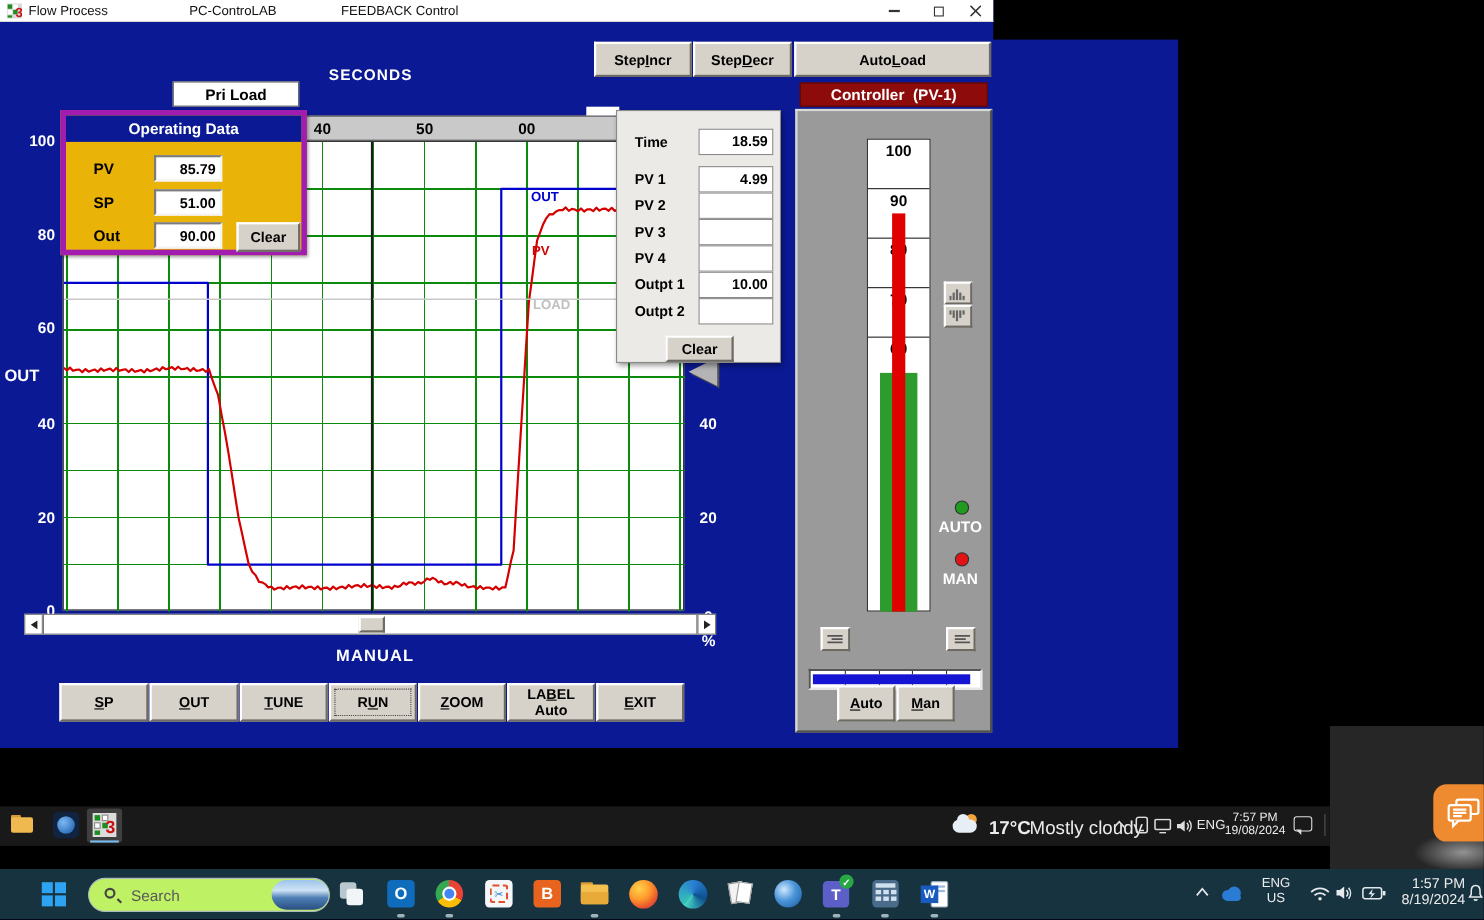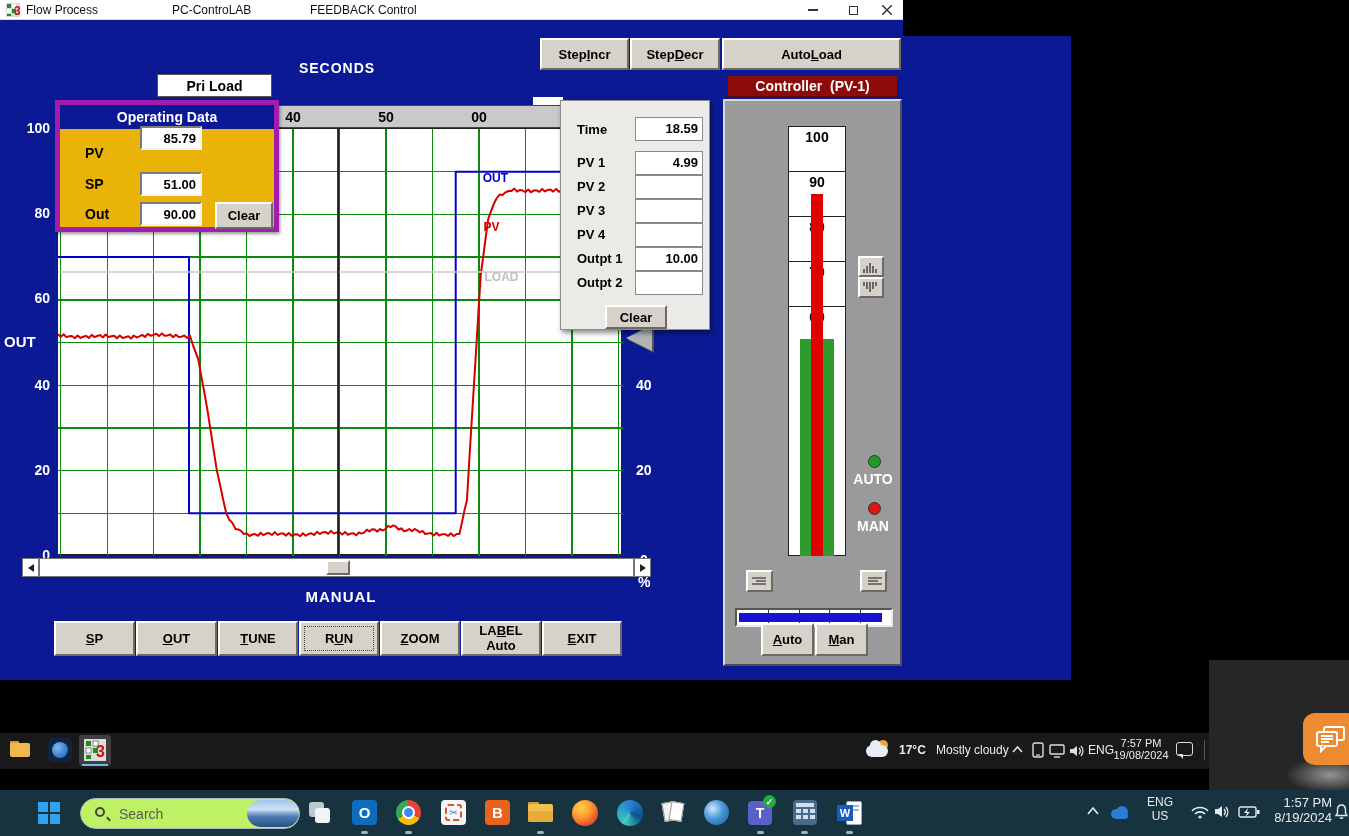--- a/index.html
+++ b/index.html
@@ -51,21 +51,21 @@
   .ctl-lab{position:absolute;color:#fff;font-weight:bold;font-size:14px;text-align:center;}
 
   
   .sb-box{background:#fff;border:1px solid #777;display:flex;align-items:center;justify-content:center;}
   .tri-left{width:0;height:0;border-top:4px solid transparent;border-bottom:4px solid transparent;border-right:6px solid #222;}
   .tri-right{width:0;height:0;border-top:4px solid transparent;border-bottom:4px solid transparent;border-left:6px solid #222;}
 
   
   .remote-bar{left:0;top:733px;width:1209px;height:36px;background:#191919;}
   .host-bar{left:0;top:790px;width:1349px;height:46px;background:#17333f;}
-  .tb-text{color:#ececec;font-size:12px;}
+  .tb-text{color:#ececec;font-size:17px;}
   .tile{border-radius:4px;}
   .run-dash{position:absolute;top:41px;width:7px;height:3px;background:#9fb3ba;border-radius:2px;}
 
   .start-grid{display:grid;grid-template-columns:10px 10px;grid-template-rows:10px 10px;gap:2px;}
   .start-grid div{background:#2ea3f2;}
 
   .search-pill{left:80px;top:8px;width:220px;height:31px;background:#bef264;border:1px solid #aeb9be;border-radius:16px;overflow:hidden;}
   .search-pill input{position:absolute;left:36px;top:0;width:120px;height:29px;border:none;background:transparent;font-size:14px;color:#3a3a3a;outline:none;}
   .search-pill input::placeholder{color:#5a5a5a;}
   .mag{position:absolute;left:14px;top:8px;width:10px;height:10px;border:2px solid #444;border-radius:50%;}
@@ -230,21 +230,21 @@
         </div>
       <div class="abs btn" style="left:542px;top:585px;width:80px;height:35px">
         <span></span>
           <span class="key">E</span>
           <span>XIT</span>
         </div>
 
       <div class="abs op-panel">
         <div class="op-title">Operating Data</div>
         <span class="op-label" style="left:25px;top:40px">PV</span>
-        <div class="abs inset" style="left:80px;top:21px;width:62px;height:24px">
+        <div class="abs inset" style="left:80px;top:36px;width:62px;height:24px">
             <div class="val">85.79</div>
           </div>
         <span class="op-label" style="left:25px;top:71px">SP</span>
         <div class="abs inset" style="left:80px;top:67px;width:62px;height:24px">
             <div class="val">51.00</div>
           </div>
         <span class="op-label" style="left:25px;top:101px">Out</span>
         <div class="abs inset" style="left:80px;top:97px;width:62px;height:24px">
             <div class="val">90.00</div>
           </div>

